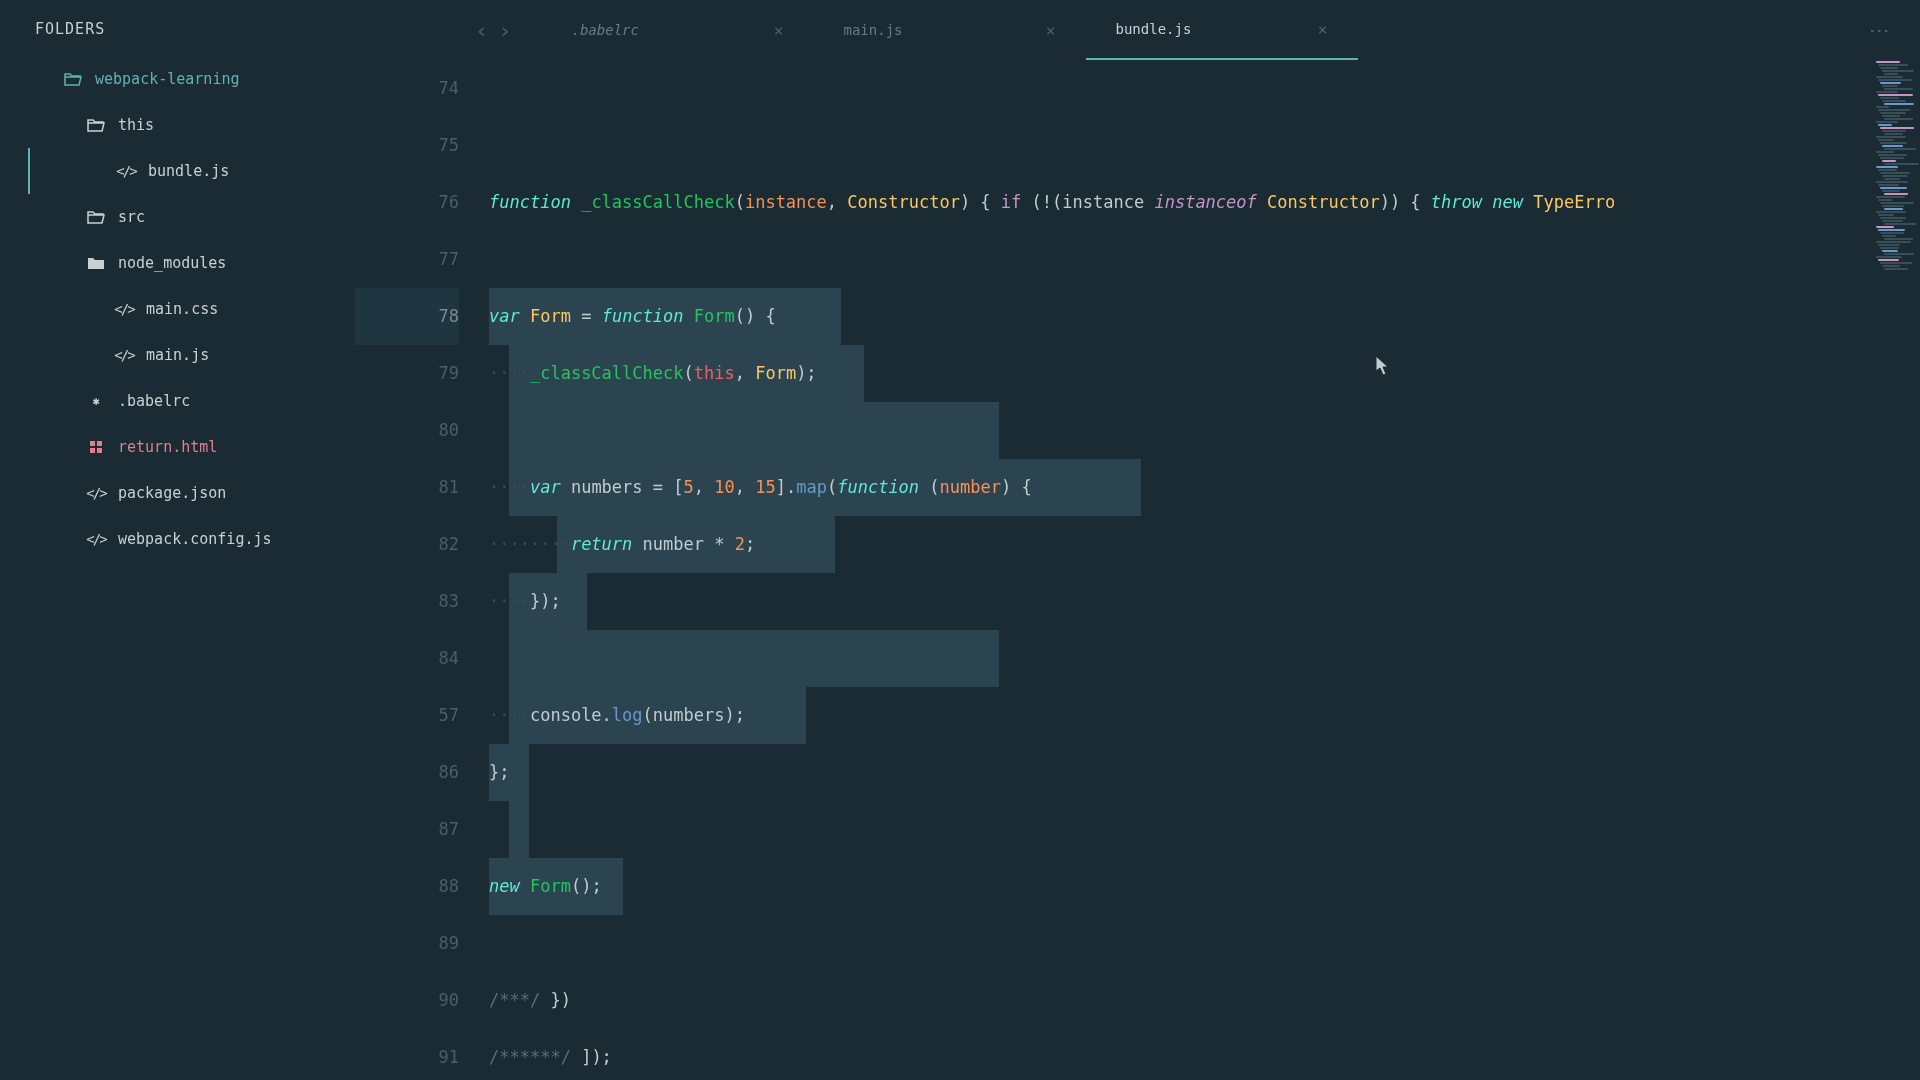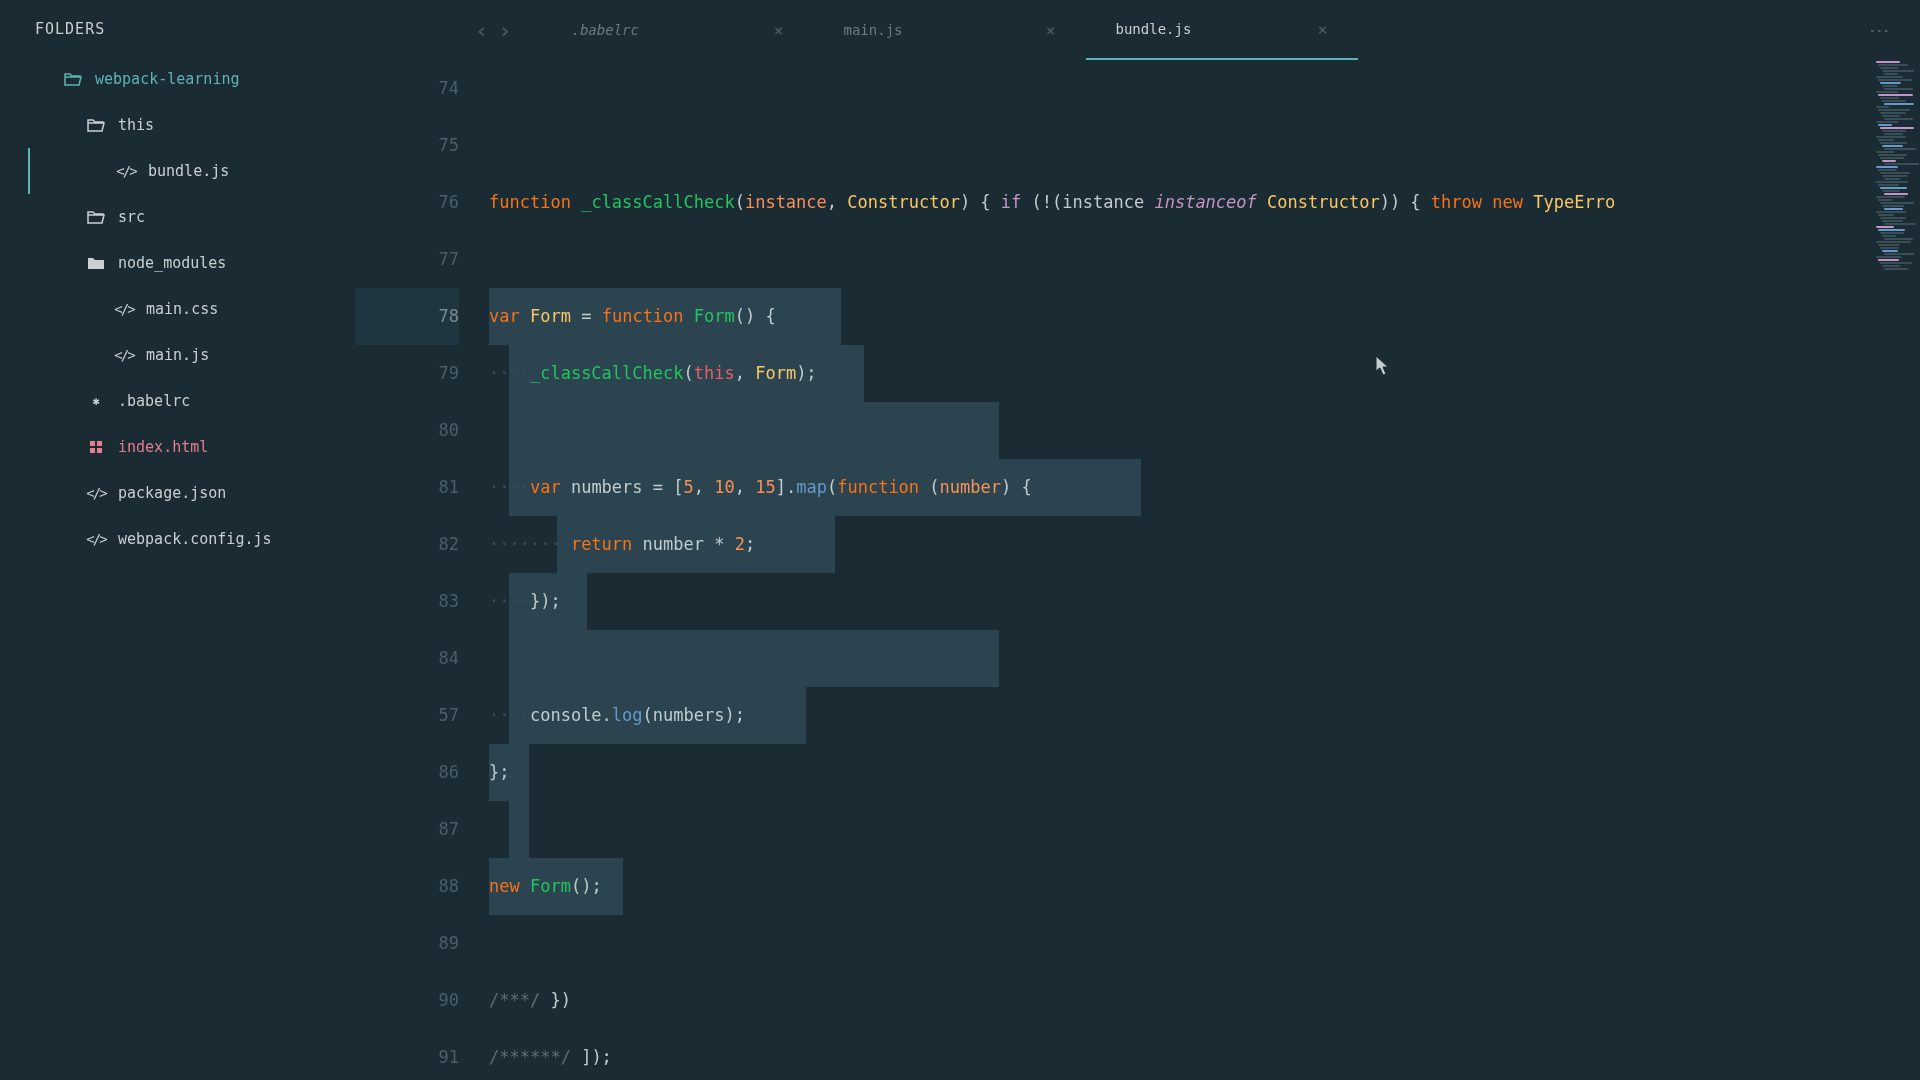--- a/index.html
+++ b/index.html
@@ -117,21 +117,21 @@
 
 
 .highlight-box {
   position: absolute;
   background: #2b4450;
   z-index: 0;
 }
 .code-content { position: relative; z-index: 1; }
 
 
-.kw-storage { color: #f97316; } 
+.kw-storage { color: #5eead4; font-style: italic; } 
 .fn-name { color: #22c55e; }
 .param { color: #f99157; }
 .class-name { color: #fac863; }
 .this-kw { color: #ec5f67; }
 .punct { color: #c0ccce; }
 .num { color: #f99157; }
 .method { color: #6699cc; }
 .comment { color: #5b6c74; }
 .kw-cond { color: #c594c5; }
 .kw-op { color: #c594c5; font-style: italic; }
@@ -222,21 +222,21 @@
       </div>
       <div class="tree-item depth-1">
         <span class="tree-icon">
           <svg width="16" height="16" viewBox="0 0 16 16">
             <rect x="2" y="2" width="5" height="5" fill="#e27e8d"></rect>
             <rect x="9" y="2" width="5" height="5" fill="#e27e8d"></rect>
             <rect x="2" y="9" width="5" height="5" fill="#e27e8d"></rect>
             <rect x="9" y="9" width="5" height="5" fill="#e27e8d"></rect>
           </svg>
         </span>
-        <span class="name-text html">index.html</span>
+        <span class="name-text html">return.html</span>
       </div>
       <div class="tree-item depth-1">
         <span class="tree-icon code-icon">&lt;/&gt;</span>
         <span class="name-text">package.json</span>
       </div>
       <div class="tree-item depth-1">
         <span class="tree-icon code-icon">&lt;/&gt;</span>
         <span class="name-text">webpack.config.js</span>
       </div>
     </div>

